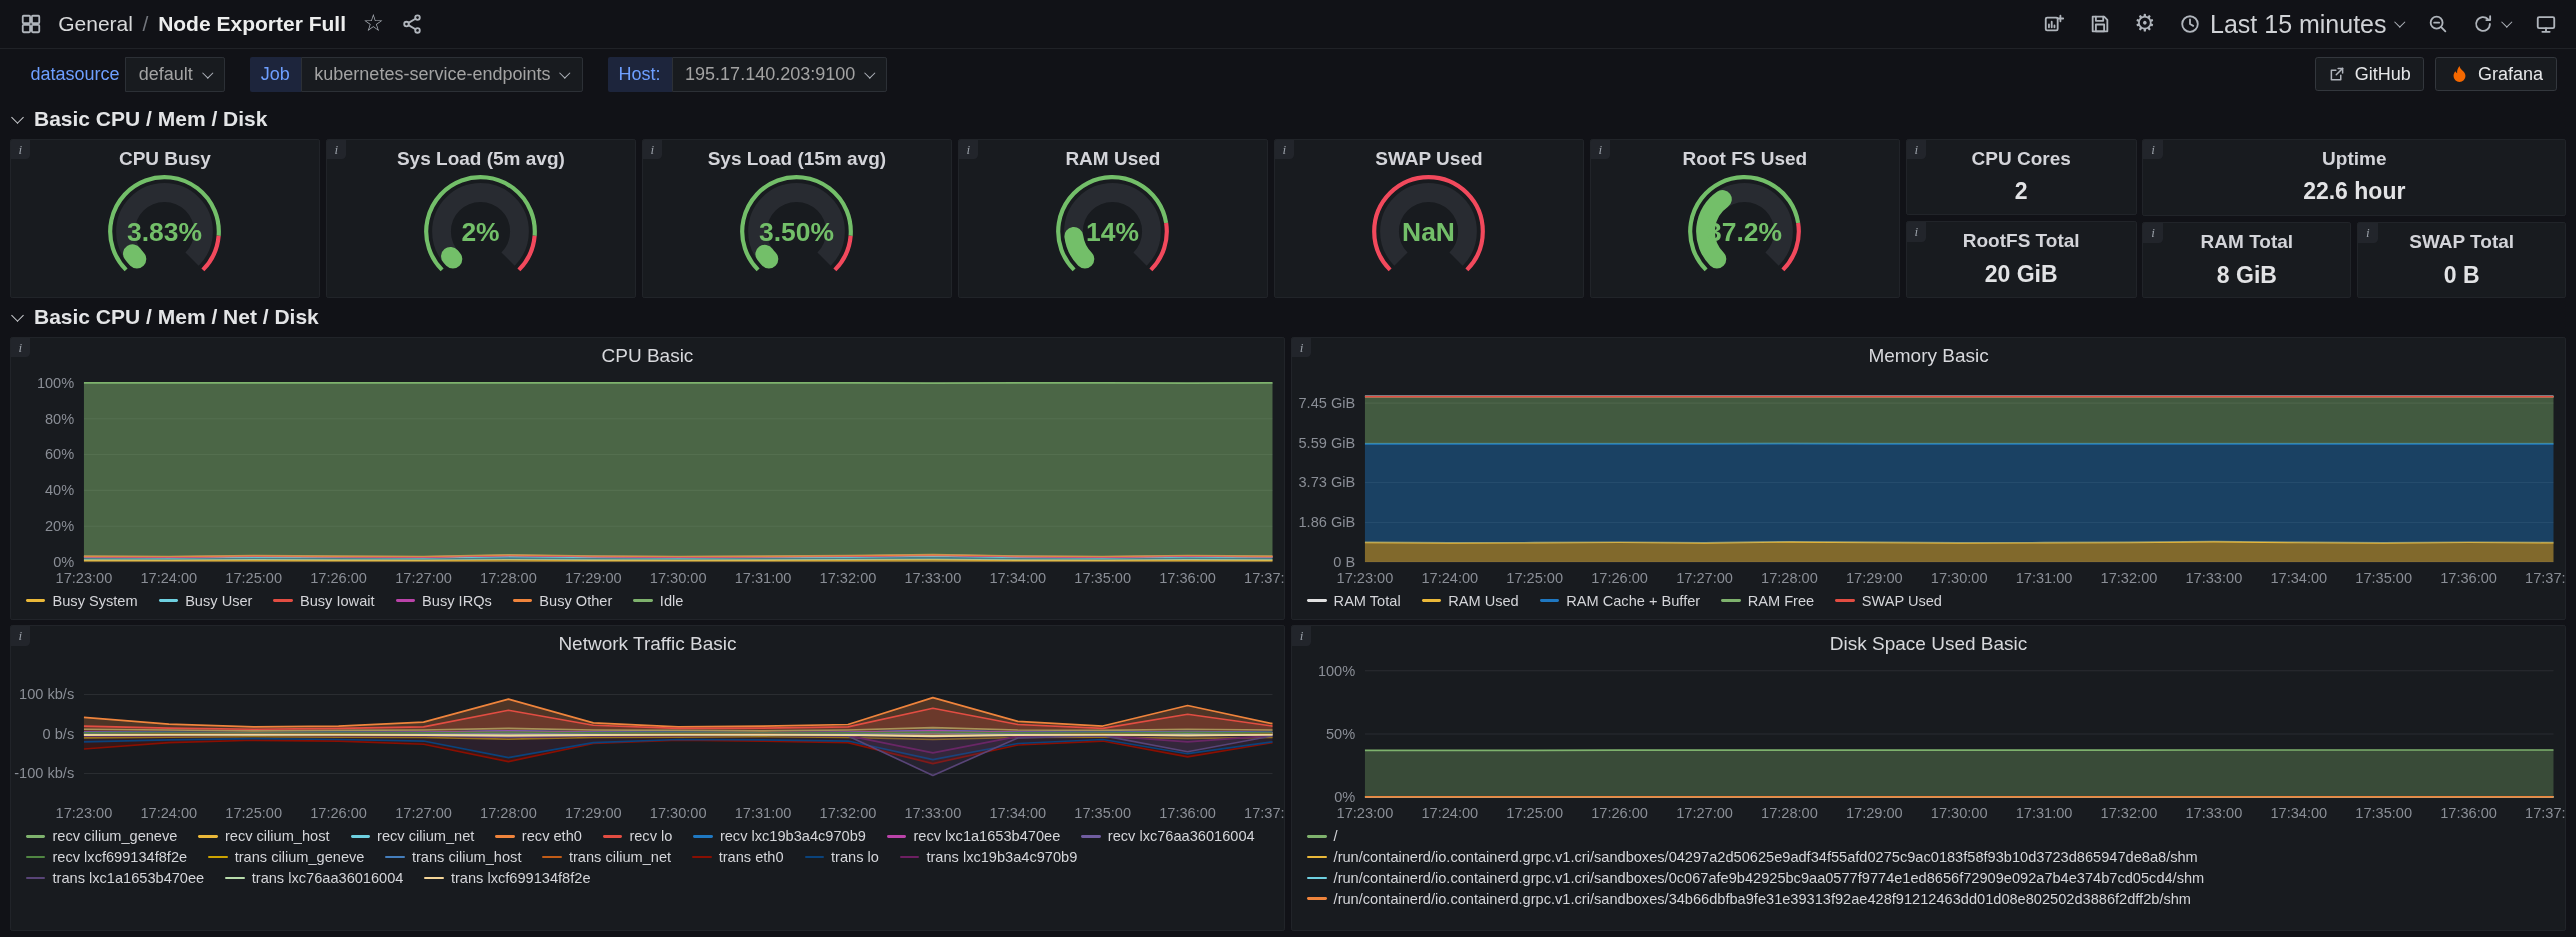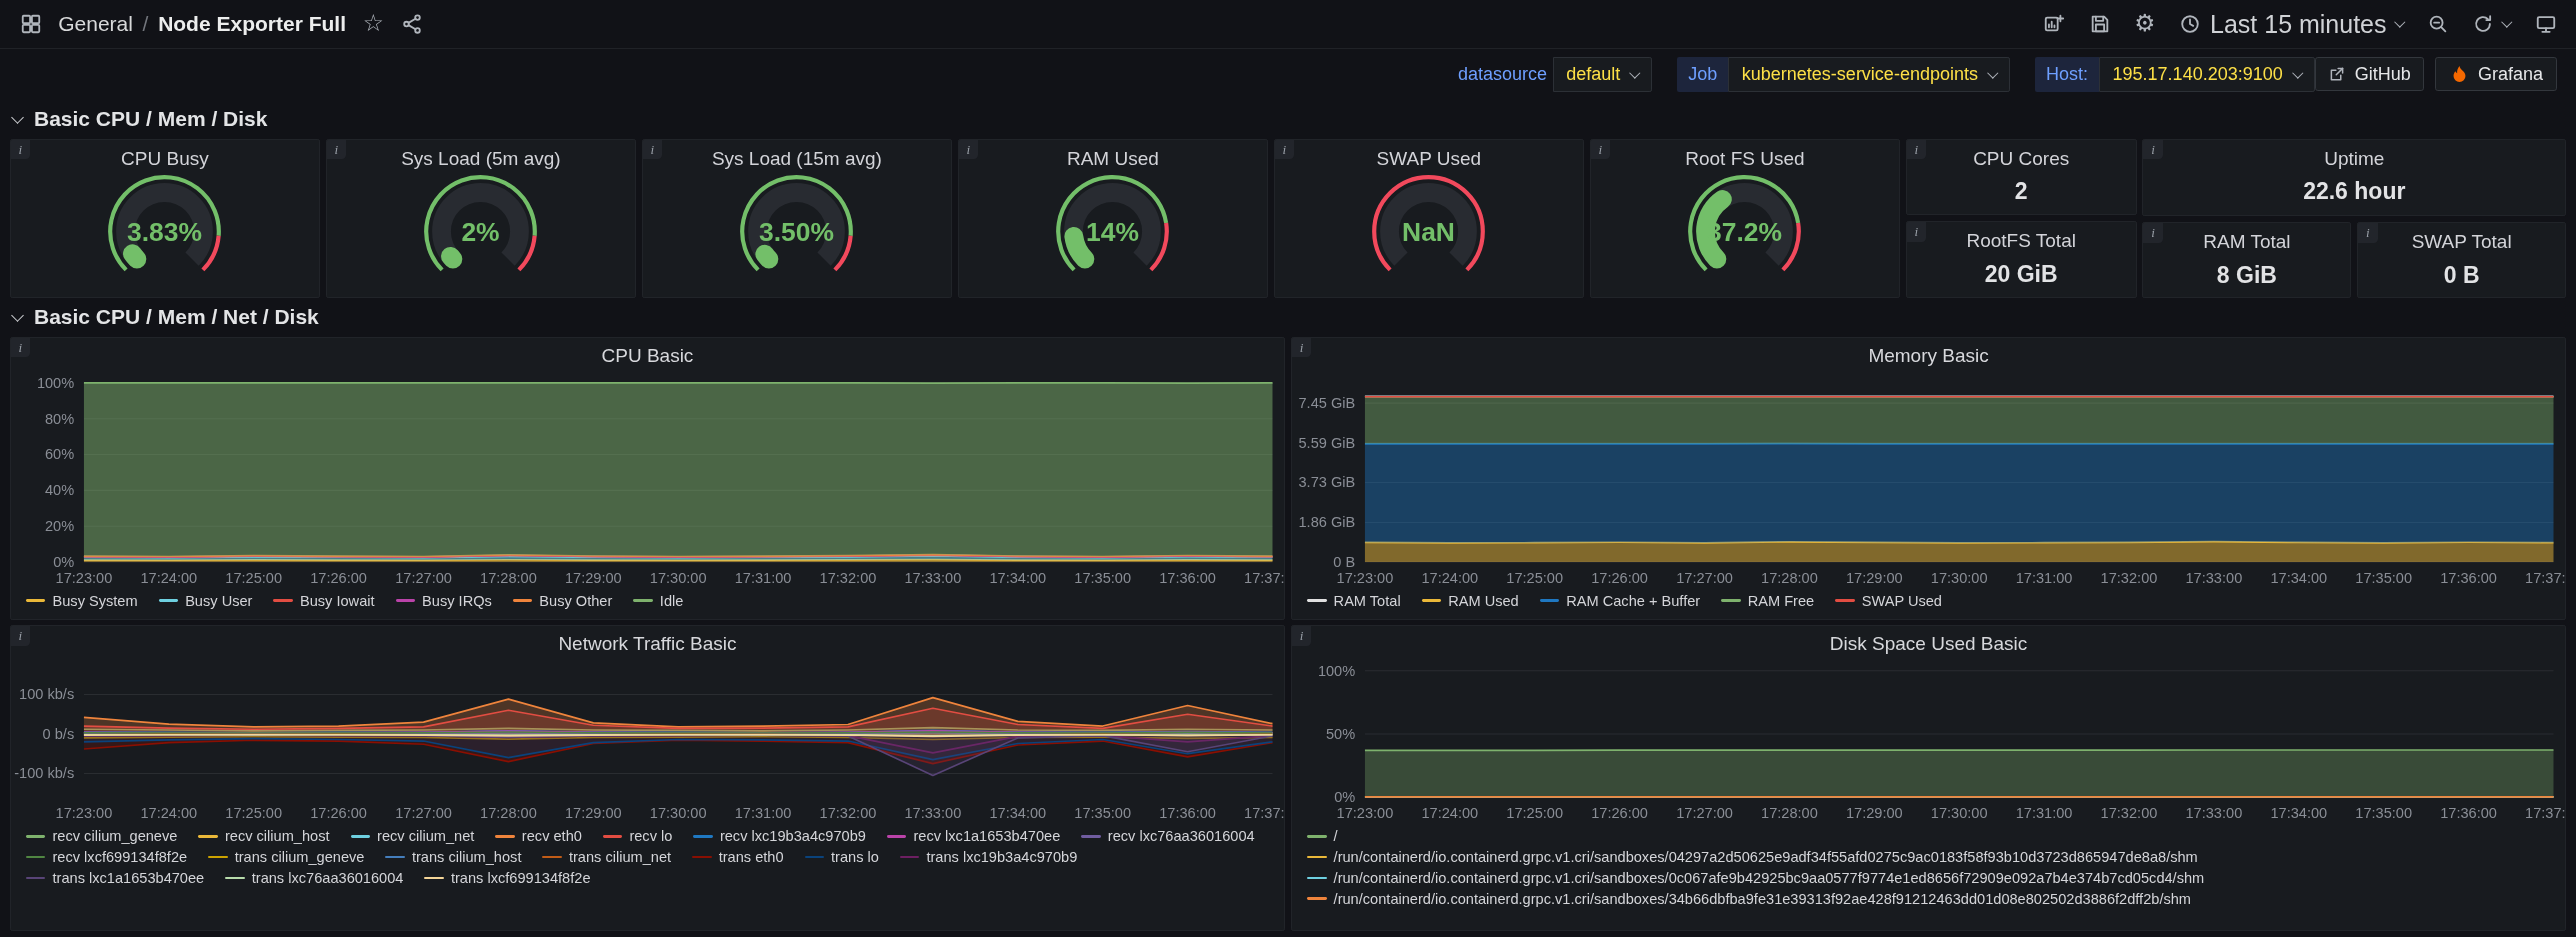--- a/index.html
+++ b/index.html
@@ -17,42 +17,42 @@
 svg.ic{width:22px;height:22px;stroke:#b0b5bc;fill:none;stroke-width:2;
   stroke-linecap:round;stroke-linejoin:round}
 svg.logo{width:21px;height:21px}
 .breadcrumb{display:flex;gap:9.7px;font-size:21px;color:#d8d9da;align-items:center}
 .breadcrumb .sep{color:#74777e}
 .breadcrumb .title{font-weight:600;color:#eceded}
 .timepicker,.refresh{display:flex;align-items:center;gap:9px;font-size:25px;color:#d0d2d6;cursor:pointer}
 .chev{width:7.6px;height:7.6px;border-right:1.7px solid #b0b5bc;border-bottom:1.7px solid #b0b5bc;
   transform:rotate(45deg);display:inline-block;margin-top:-4.2px}
 
-.submenu{display:flex;align-items:center;justify-content:flex-end;padding:7.6px 19.5px}
+.submenu{display:flex;align-items:center;justify-content:space-between;padding:7.6px 19.5px}
 .vars{display:flex;gap:25px;align-items:center}
 .var{display:flex;align-items:stretch}
 .var-label{background:rgba(91,139,252,0.16);color:#6e9fff;font-size:18px;
   padding:6.3px 11px;border-radius:2.1px 0 0 2.1px;display:flex;align-items:center}
 .var-label.plain{background:transparent;padding-right:5.6px;border-radius:0}
-.var-value{background:#181b1f;border:0.7px solid #2c3036;color:#fde047;font-size:18px;
+.var-value{background:#181b1f;border:0.7px solid #2c3036;color:#a3a3a3;font-size:18px;
   padding:6.3px 12.5px;border-radius:0 2.1px 2.1px 0;display:flex;align-items:center;gap:11px;cursor:pointer}
 .navlinks{display:flex;gap:11px}
 .navlink{display:flex;gap:8.3px;align-items:center;border:0.7px solid #33373d;background:#181b1f;
   border-radius:2.8px;padding:5.6px 12.5px;font-size:18px;color:#e6e7e9;cursor:pointer;text-decoration:none}
 
 .section{display:flex;align-items:center;gap:12.5px;padding:0 12.5px;height:39px;
   font-size:21px;font-weight:700;color:#e3e4e6;cursor:pointer}
 .section .chev{width:9px;height:9px;border-color:#cfd1d5;margin-top:-2.8px}
 .panel{background:#181b1f;border:0.7px solid #212429;border-radius:2.1px;position:relative;overflow:hidden}
 .info-corner{position:absolute;top:0;left:0;width:19.5px;height:19.5px;background:#22252b;color:#9aa0a8;
   font-size:13.2px;display:flex;align-items:center;justify-content:center;border-radius:0 0 4.2px 0;
   font-family:"Liberation Serif",serif;font-style:italic;cursor:pointer;z-index:2}
 .gauge-row{display:flex;gap:5.6px;padding:0 9.7px;height:159px}
 .panel.gauge{flex:1 1 0;display:flex;flex-direction:column;align-items:center}
-.ptitle{font-size:19px;font-weight:400;color:#d3d4d9;margin-top:8.3px;text-align:center;cursor:pointer}
+.ptitle{font-size:19px;font-weight:700;color:#d3d4d9;margin-top:8.3px;text-align:center;cursor:pointer}
 .gauge-svg{margin-top:2.8px}
 .gauge-value{font-size:38px;font-weight:700;text-anchor:middle;font-family:inherit}
 .statcol{display:flex;flex-direction:column;gap:5.6px}
 .statcol.a{width:231px}
 .statcol.b{width:424px}
 .statcol .panel{flex:1 1 0;display:flex;flex-direction:column;align-items:center}
 .stat-pair{display:flex;gap:5.6px;flex:1 1 0}
 .stat-pair .panel{flex:1 1 0}
 .stat-value{font-size:23px;font-weight:700;color:#e2e3e5;text-align:center;margin-top:8.3px}
 .graph-row{display:flex;gap:5.6px;padding:0 9.7px;margin-bottom:5.6px}

